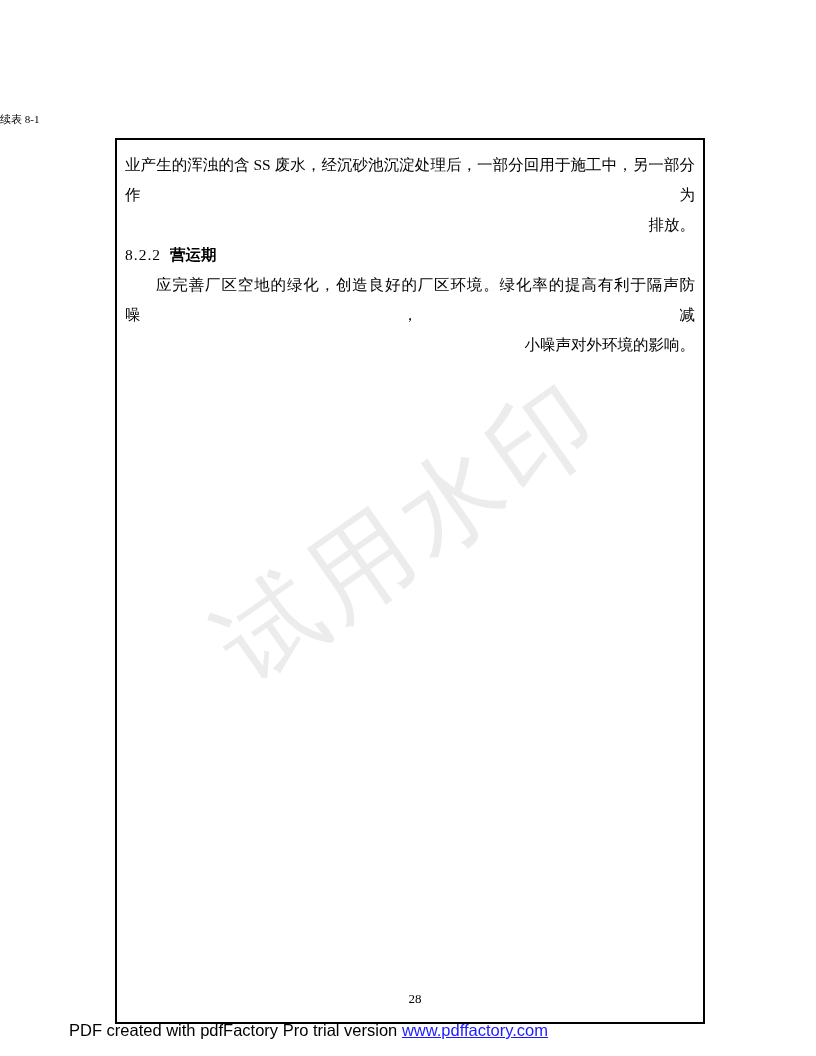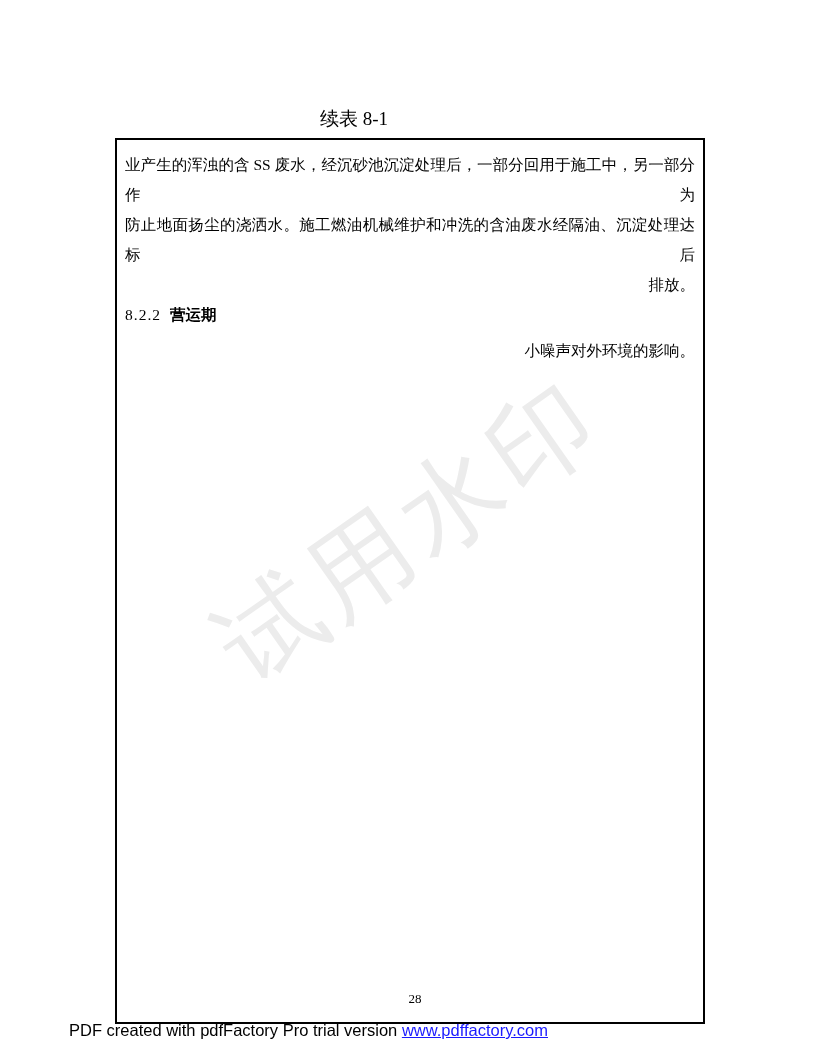--- a/index.html
+++ b/index.html
@@ -24,22 +24,22 @@
     white-space: nowrap;
     font-family: "Liberation Sans", "DejaVu Sans", sans-serif;
     z-index: 0;
     user-select: none;
   }
   .cont-label {
     position: absolute;
     top: 107px;
     left: 0;
     width: 708px;
-    text-align: center;
-    font-size: 19px;
+    text-align: left;
+    font-size: 11px;
     line-height: 24px;
     z-index: 1;
   }
   .doc-box {
     position: absolute;
     left: 115px;
     top: 138px;
     width: 590px;
     height: 886px;
     border: 2px solid #000000;
@@ -53,21 +53,21 @@
     text-align: right;
   }
   .bodyline.j {
     text-align: justify;
     text-align-last: justify;
   }
   .bodyline.indent { text-indent: 31px; }
   .heading {
     font-size: 15.5px;
     line-height: 30px;
-    margin-bottom: 6px;
+    margin-bottom: 0;
     white-space: nowrap;
   }
   .heading .h-num {
     font-family: "Liberation Serif", "DejaVu Serif", serif;
     letter-spacing: 1px;
   }
   .heading .h-title {
     font-weight: bold;
     font-family: "Liberation Sans", "DejaVu Sans", sans-serif;
     margin-left: 5px;
@@ -101,28 +101,28 @@
 <body>
 
 <div class="page">
 
   <div class="watermark" style="color: rgb(236, 236, 236);">试用水印</div>
 
   <div class="cont-label">续表 8-1</div>
 
   <div class="doc-box">
     <div class="bodyline j">业产生的浑浊的含 SS 废水，经沉砂池沉淀处理后，一部分回用于施工中，另一部分作为</div>
-    <div class="bodyline j">防止地面扬尘的浇洒水。施工燃油机械维护和冲洗的含油废水经隔油、沉淀处理达标后</div>
     <div class="bodyline">排放。</div>
 
     <div class="heading">
       <span class="h-num">8.2.2</span>
       <span class="h-title">营运期</span>
     </div>
 
+    <div class="bodyline j indent">应完善厂区空地的绿化，创造良好的厂区环境。绿化率的提高有利于隔声防噪，减</div>
     <div class="bodyline">小噪声对外环境的影响。</div>
   </div>
 
   <div class="page-number">28</div>
 
   <div class="pdf-footer">
     <span style="color: rgb(0, 0, 0); margin-left: 44px;">PDF created with pdfFactory Pro trial version </span><span class="footer-link" style="color: rgb(26, 26, 255);">www.pdffactory.com</span>
   </div>
 
 </div>

